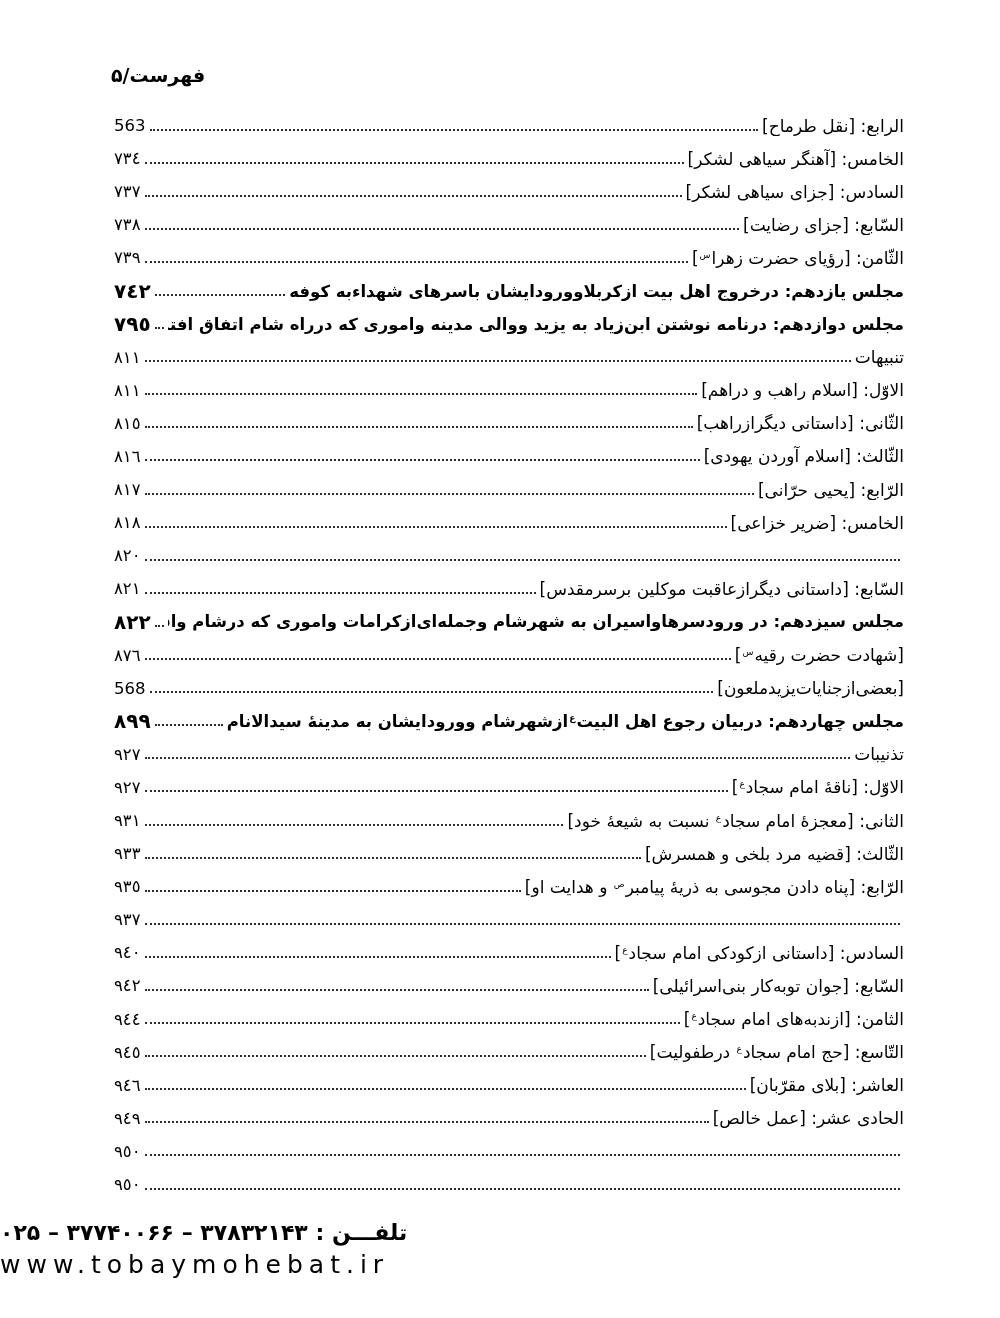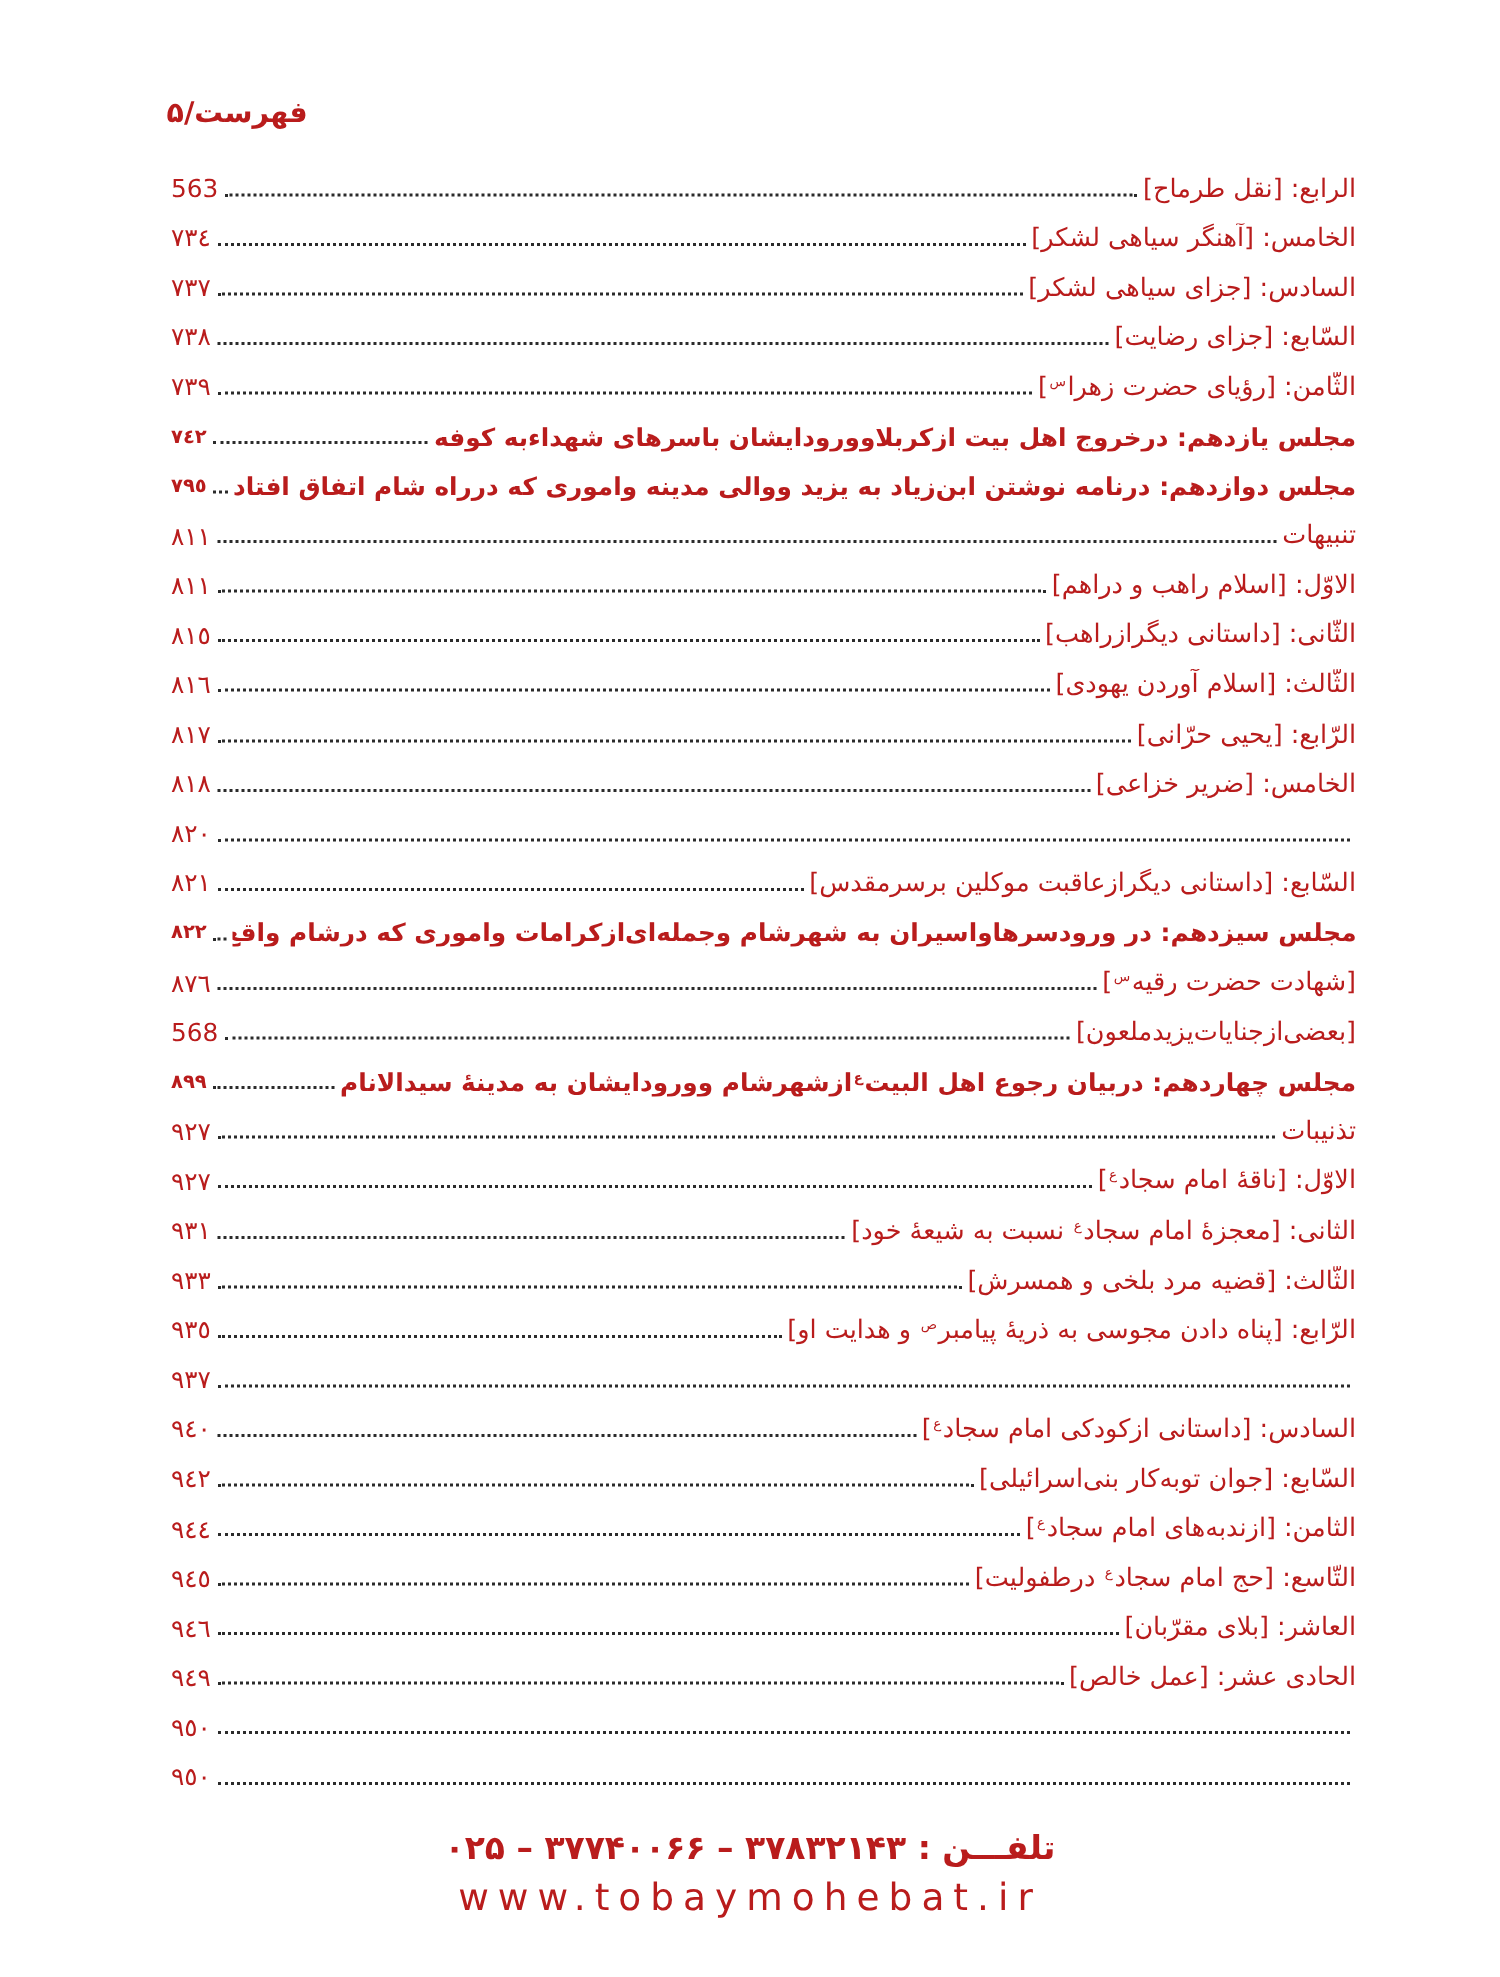--- a/index.html
+++ b/index.html
@@ -1,28 +1,28 @@
 <!DOCTYPE html>
 <html lang="fa"><head>
 <meta charset="utf-8">
 <style>
   *{box-sizing:border-box;margin:0;padding:0}
   html,body{background:#e8e8e8}
   body{font-family:"DejaVu Sans",sans-serif}
-  .page{position:relative;width:1000px;height:1318px;background:#ffffff;color:#b91c1c;margin:0 auto;overflow:hidden}
+  .page{position:relative;width:1000px;height:1318px;background:#ffffff;color:#000000;margin:0 auto;overflow:hidden}
   .running-head{position:absolute;left:111px;top:64px;font-size:19px;font-weight:bold;direction:rtl;unicode-bidi:isolate}
   .toc{position:absolute;top:109px;right:96px;left:114px;display:flex;flex-direction:column}
   .row{display:flex;direction:rtl;align-items:center;height:33.1px;font-size:17px;overflow:hidden}
   .row .title{white-space:nowrap;flex:0 1 auto;overflow:hidden}
   .row .leader{flex:1 1 10px;min-width:8px;height:0;border-bottom:2px dotted #2b2b2b;position:relative;top:4px;margin:0 4px}
   .row .num{white-space:nowrap;font-size:16.5px;direction:rtl}
   .row.bold{font-weight:bold;font-size:16.5px;letter-spacing:-0.2px}
-  .row.bold .num{font-size:13px}
+  .row.bold .num{font-size:20px}
   .hon{display:inline-block;font-size:9px;line-height:1;transform:translateY(-6px);margin:0 1px;letter-spacing:0}
-  .footer{position:absolute;left:0;right:0;top:1220px;text-align:center}
+  .footer{position:absolute;left:0;right:0;top:1220px;text-align:left}
   .phone-line{direction:rtl;unicode-bidi:isolate;font-size:22px;font-weight:bold;letter-spacing:1px}
   .phone-line .nums{direction:ltr;unicode-bidi:isolate;letter-spacing:2px}
   .website{direction:ltr;font-size:25px;font-weight:normal;letter-spacing:6px;margin-top:5px}
 </style>
 </head>
 <body>
 
 <div class="page">
   <div class="running-head">فهرست/۵</div>
 

